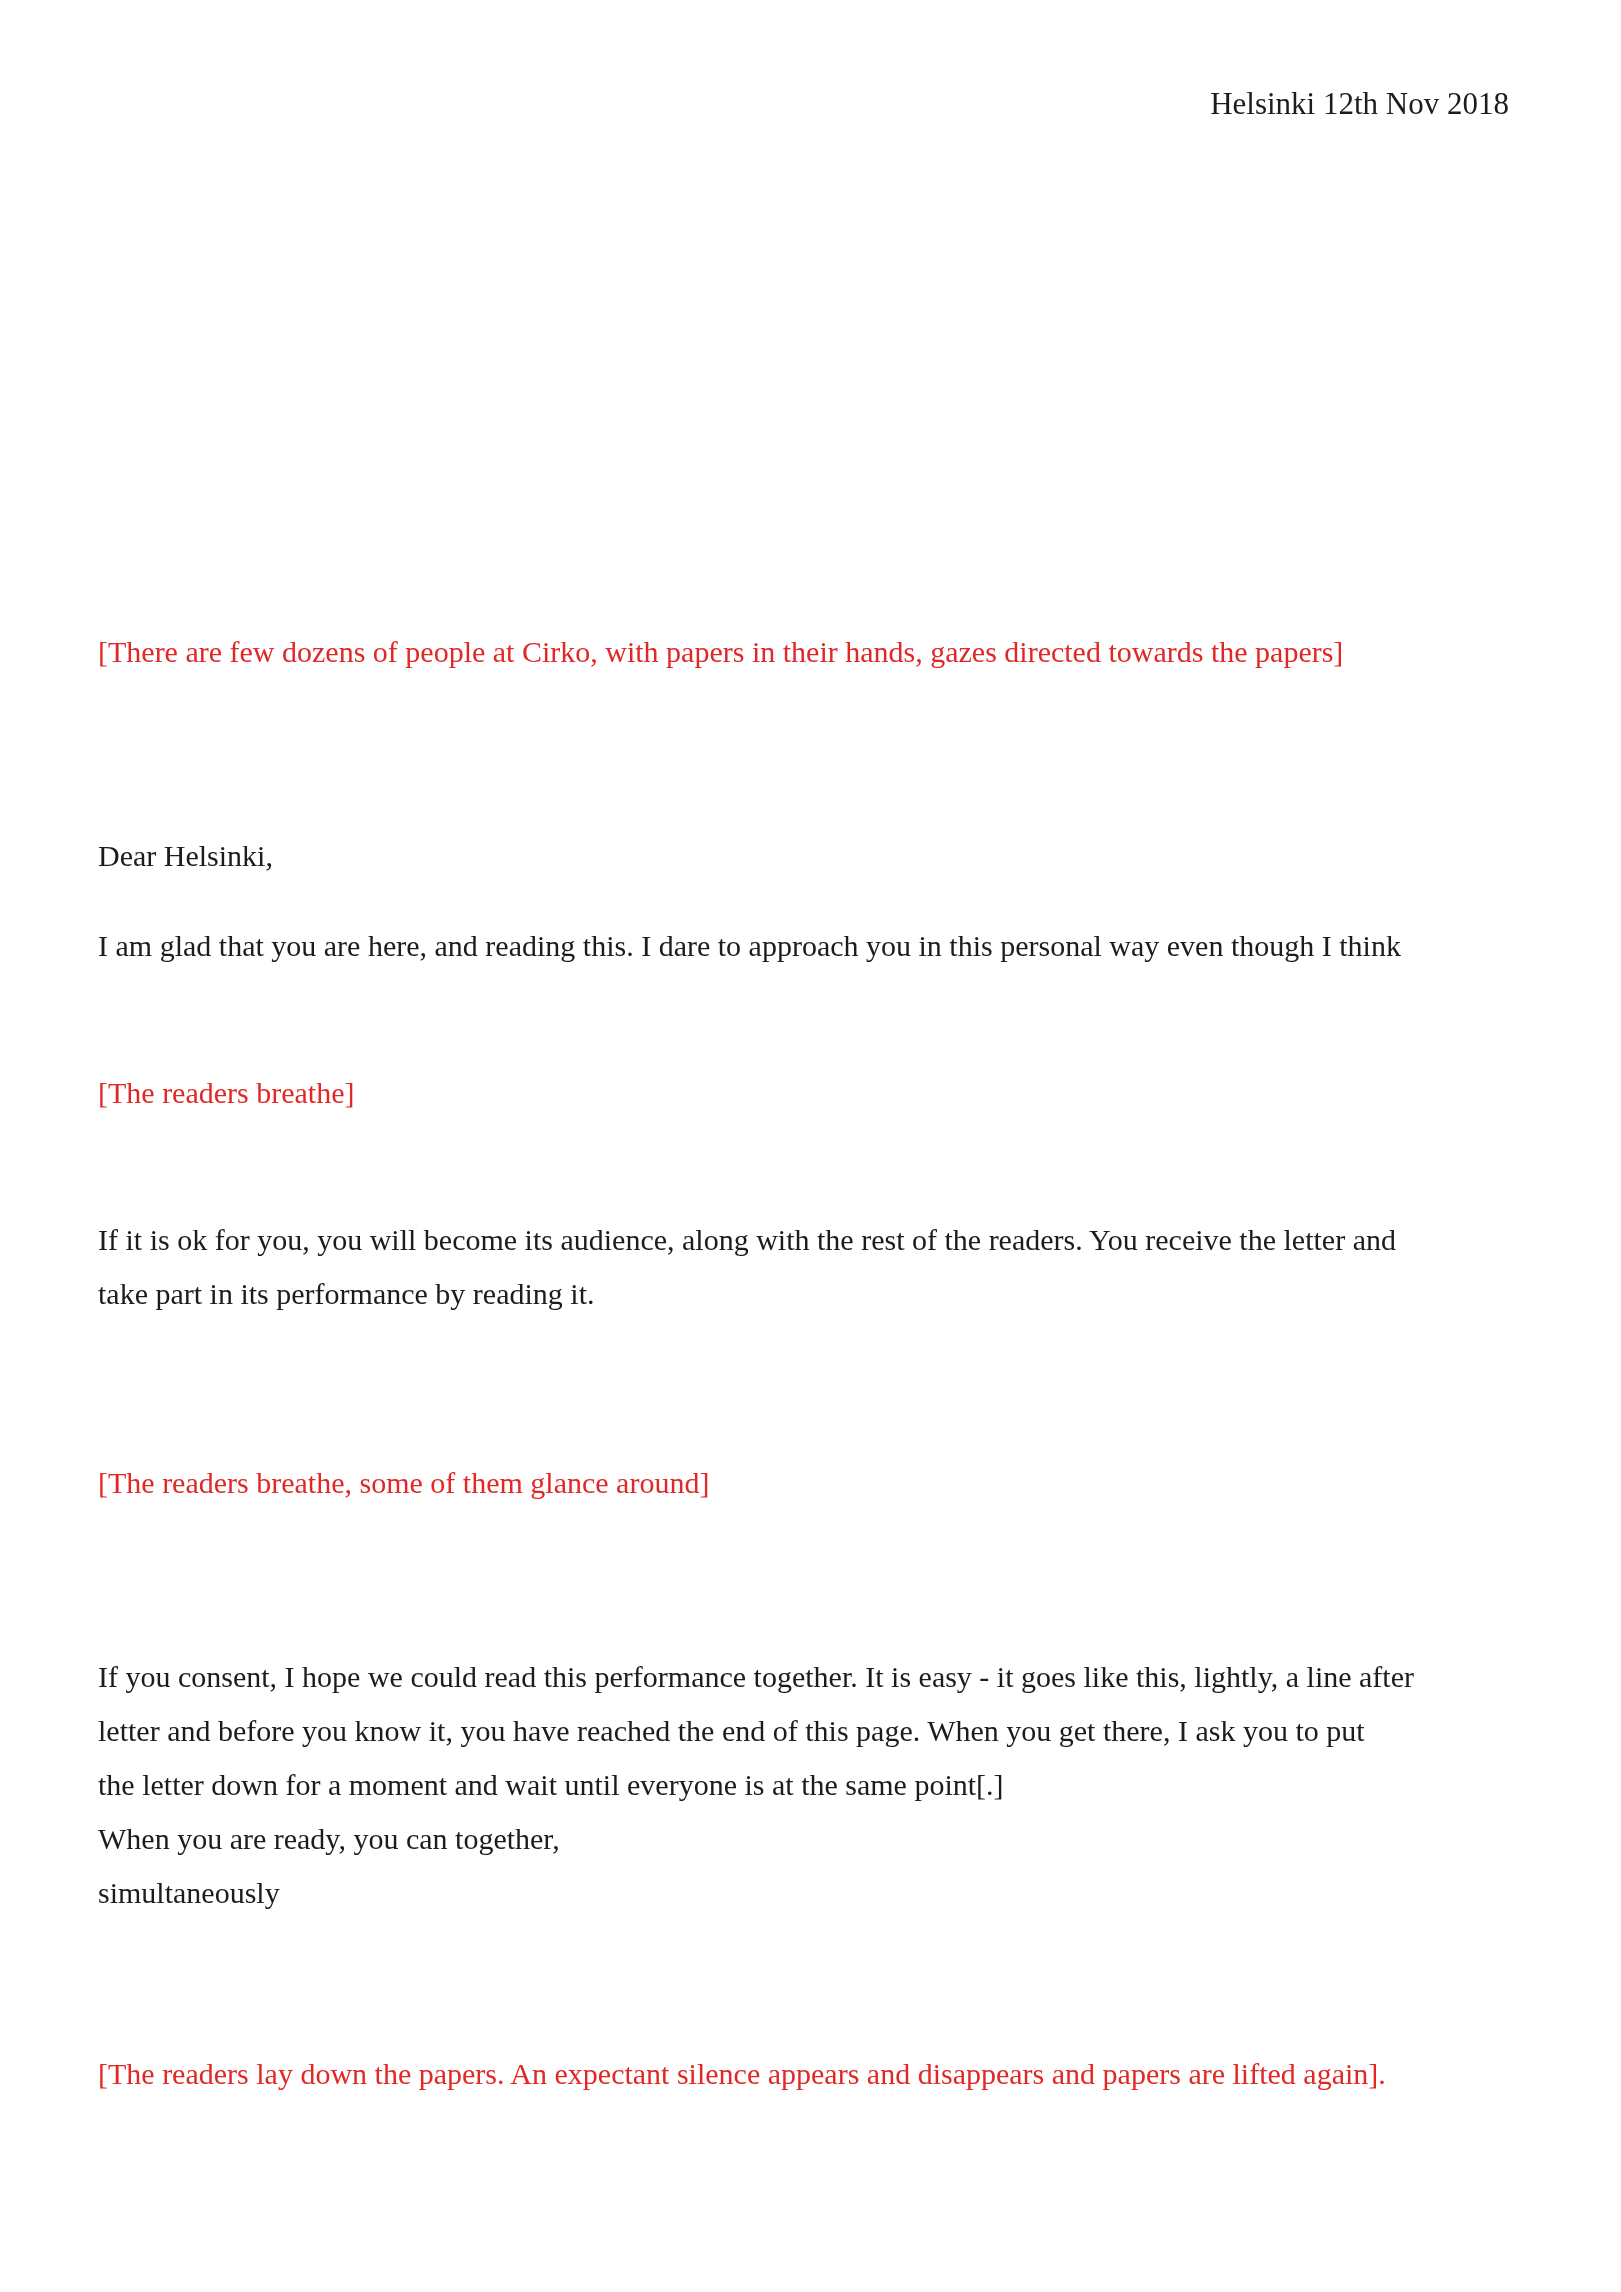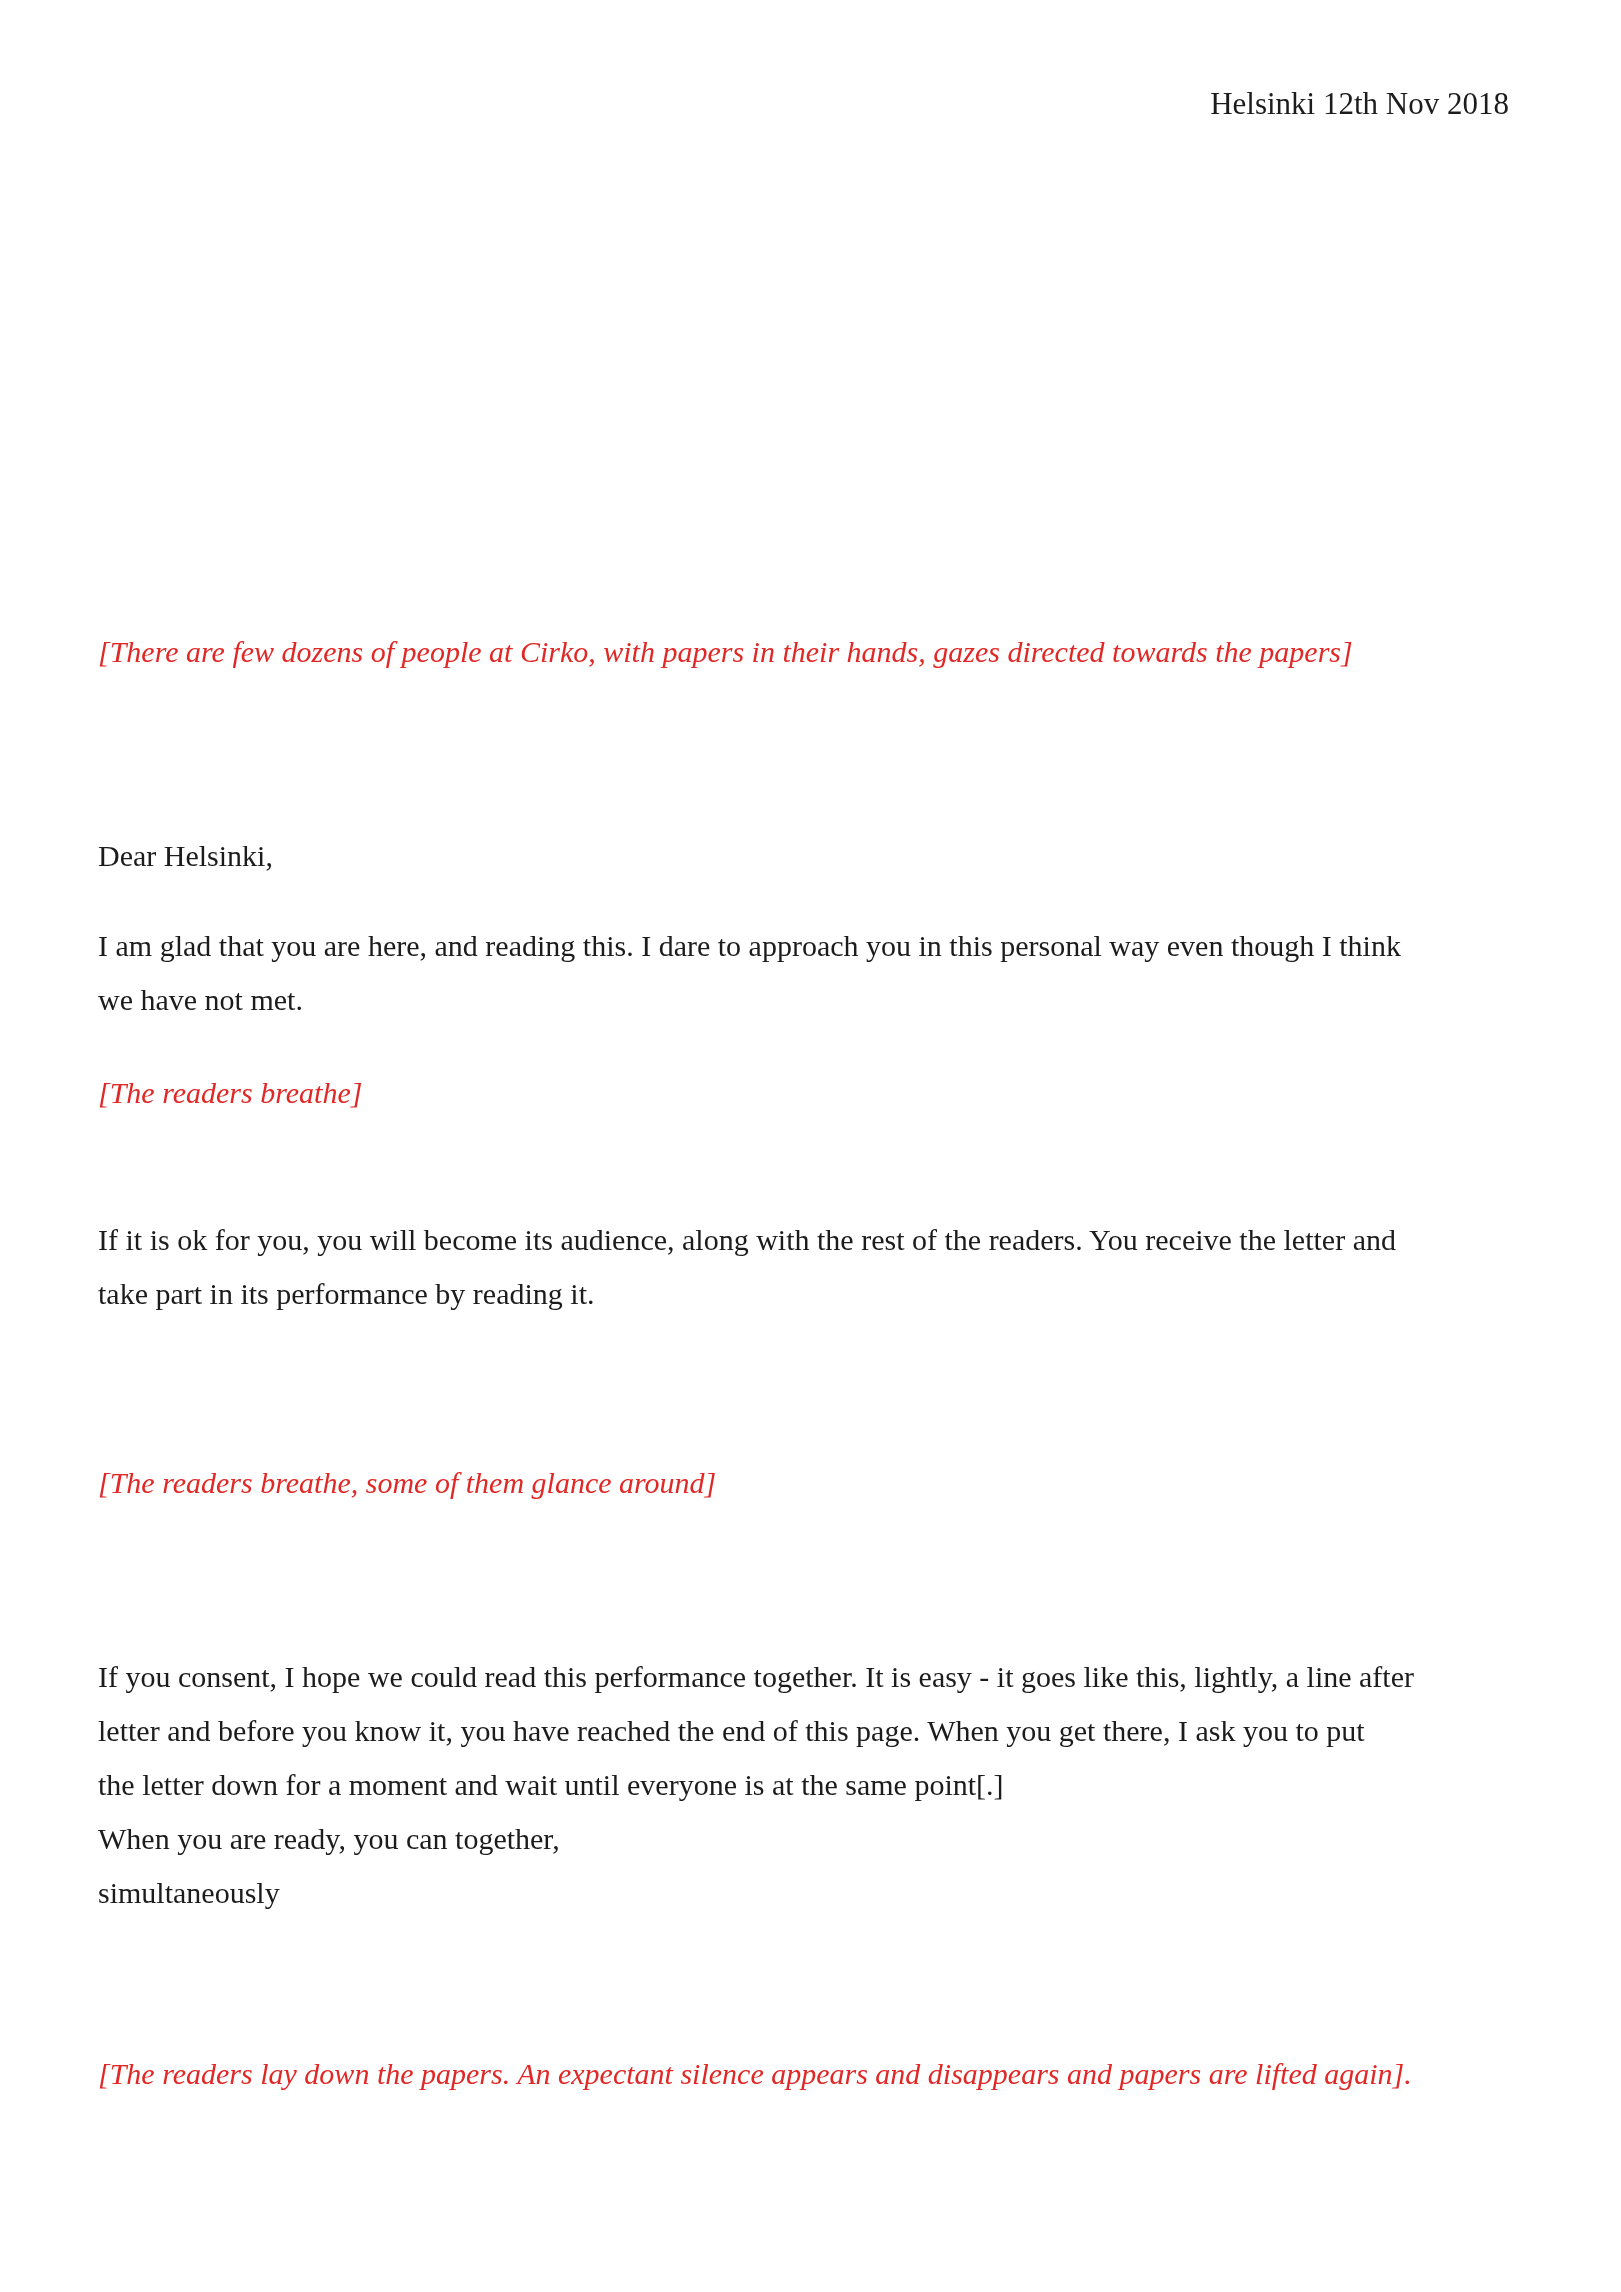--- a/index.html
+++ b/index.html
@@ -31,41 +31,39 @@
     right: 88px;
   }
   .line {
     font-size: 30px;
     line-height: 54px;
     color: var(--body-ink, #1c1c1c);
     white-space: nowrap;
   }
   .stage .line {
     color: var(--stage-red, #e02826);
-    font-style: italic;
   }
 </style>
 </head>
 <body>
 
 <div class="page">
 
   <div class="date-line">Helsinki 12th Nov 2018</div>
 
   <div class="block stage" style="top:625px">
     <div class="line">[There are few dozens of people at Cirko, with papers in their hands, gazes directed towards the papers]</div>
   </div>
 
   <div class="block" style="top:829px">
     <div class="line">Dear Helsinki,</div>
   </div>
 
   <div class="block" style="top:919px">
     <div class="line">I am glad that you are here, and reading this. I dare to approach you in this personal way even though I think</div>
-    <div class="line">we have not met.</div>
   </div>
 
   <div class="block stage" style="top:1066px">
     <div class="line">[The readers breathe]</div>
   </div>
 
   <div class="block" style="top:1213px">
     <div class="line">If it is ok for you, you will become its audience, along with the rest of the readers. You receive the letter and</div>
     <div class="line">take part in its performance by reading it.</div>
   </div>

